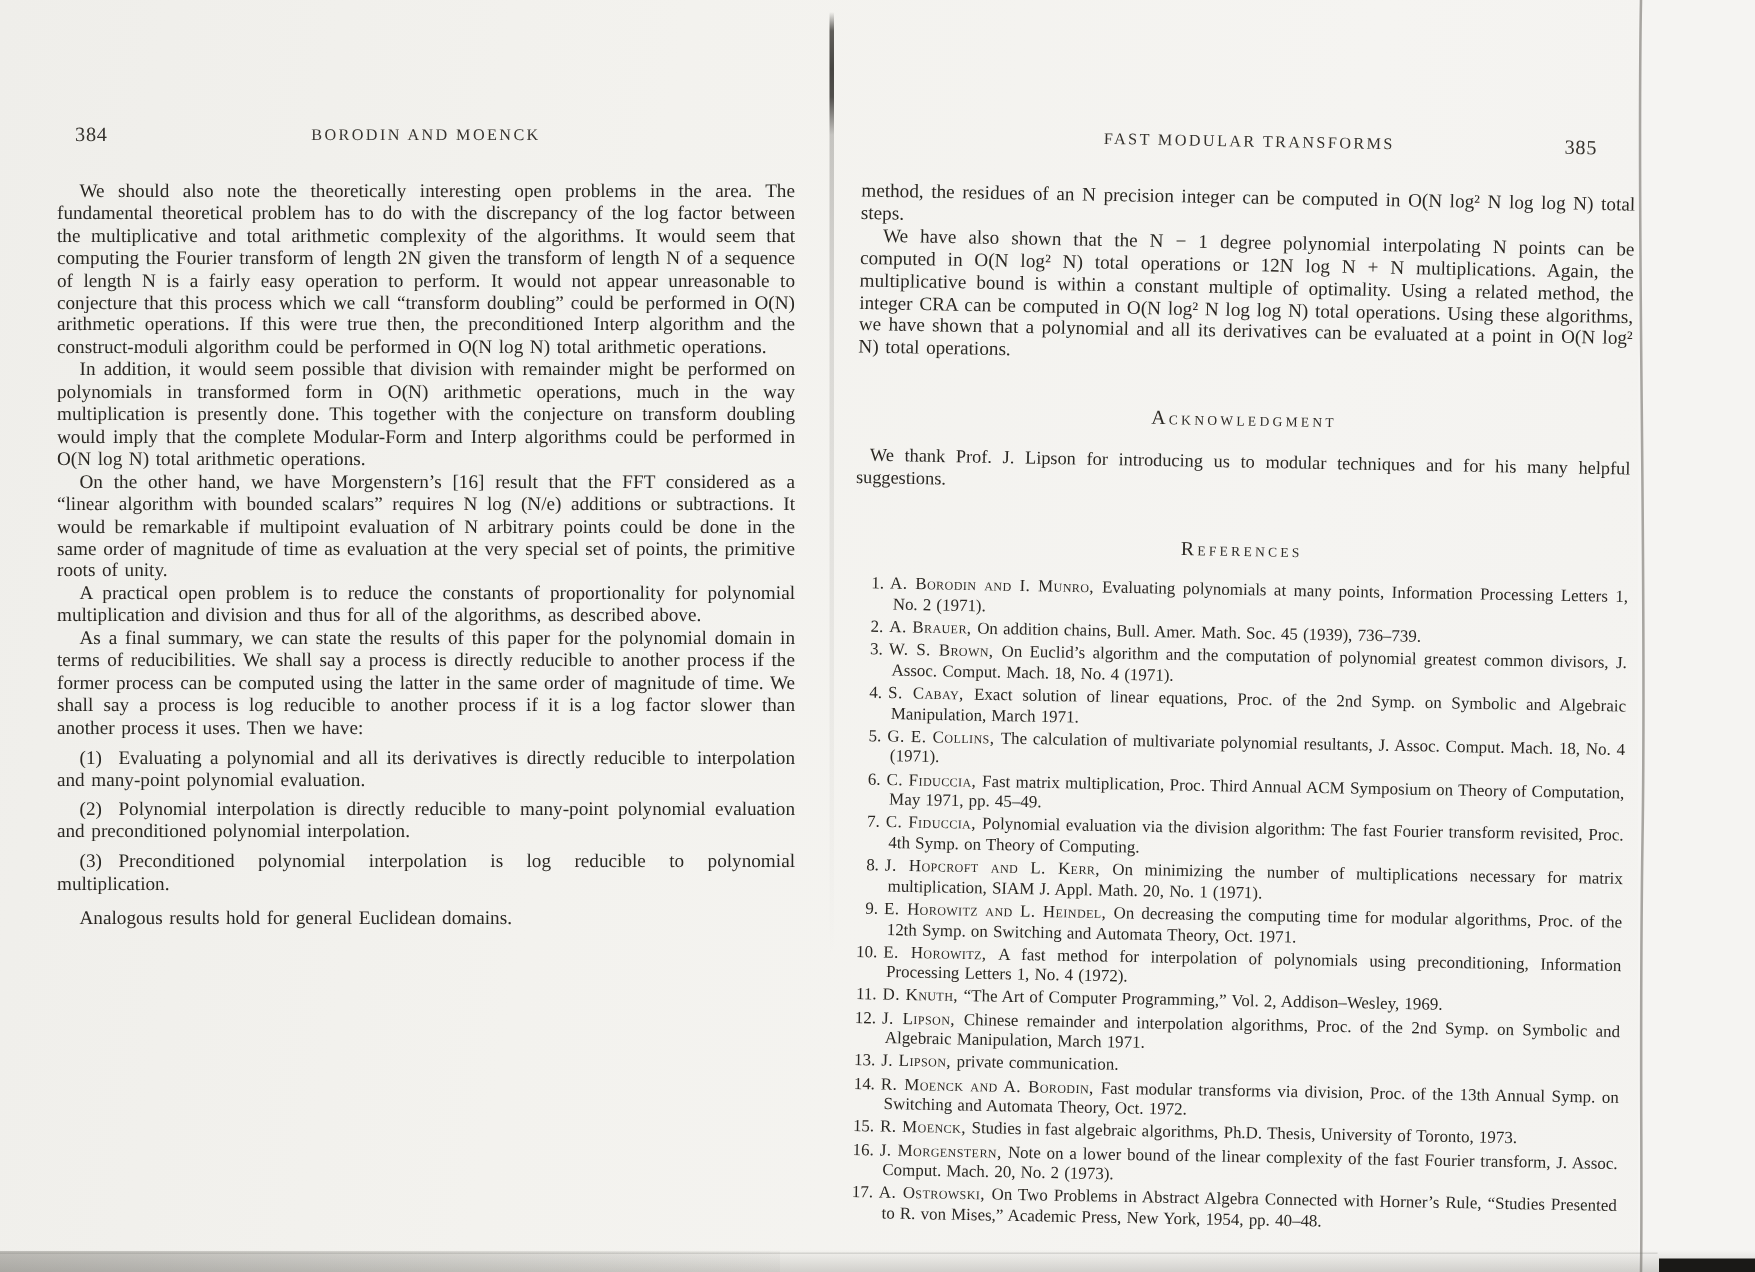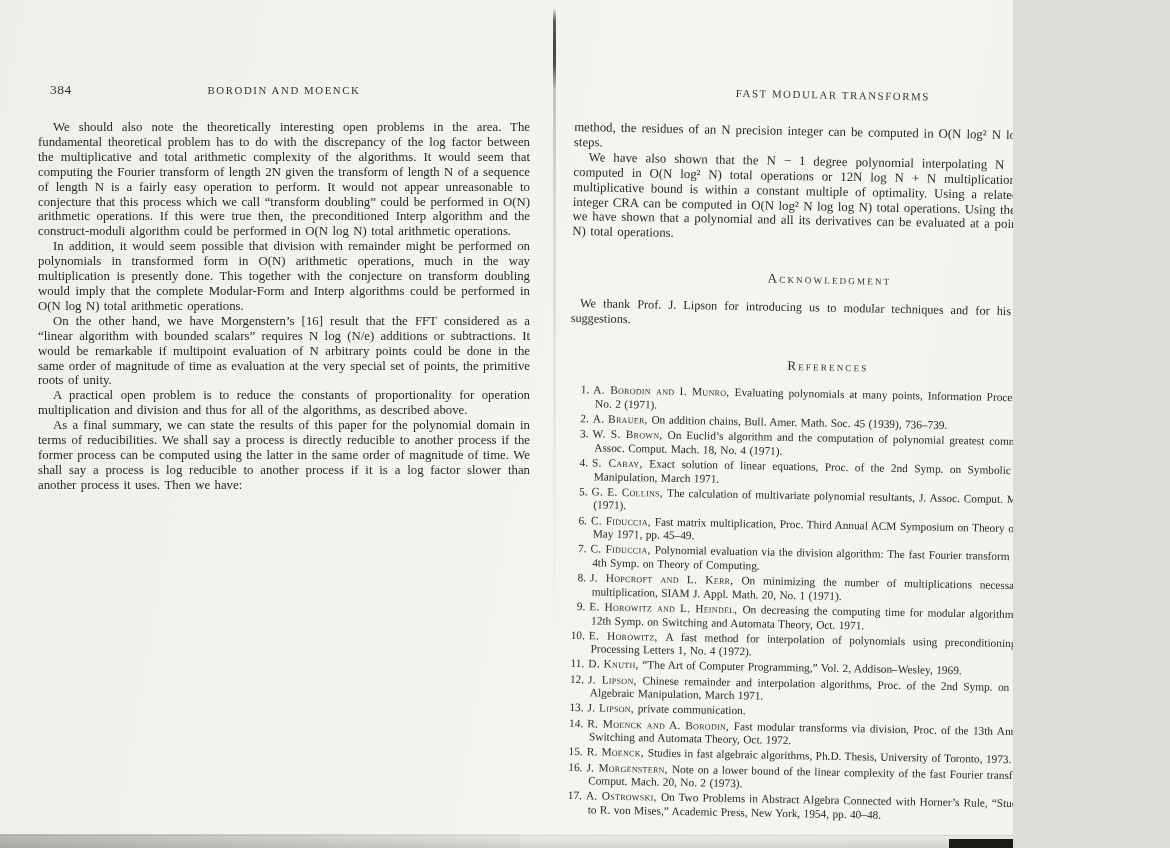--- a/index.html
+++ b/index.html
@@ -1,17 +1,17 @@
 <!DOCTYPE html>
 <html><head>
 <meta charset="utf-8">
 <style>
   html,body{margin:0;padding:0;background:#dddcd8;}
   .scan{
-    position:relative;width:1013px;height:848px;overflow:hidden;
+    position:relative;width:1170px;height:848px;overflow:hidden;
     background:linear-gradient(100deg,#efeeea 0%,#f3f2ee 35%,#f5f4f1 70%,#f3f2ef 100%);
     font-family:"Liberation Serif","DejaVu Serif",serif;color:#2b2823;
   }
   
   .page-left{position:absolute;left:38px;top:84px;width:492px;}
   .page-right{position:absolute;left:575px;top:84px;width:516px;
               transform:rotate(1.05deg);transform-origin:0 0;}
   
   .run-head{position:relative;height:22px;margin-bottom:14px;font-size:10.8px;
             letter-spacing:1.6px;text-align:center;color:#35322d;}
@@ -61,22 +61,26 @@
 
   <div class="page-left">
     <div class="run-head">
       <span class="pg-num left">384</span>
       <span>BORODIN AND MOENCK</span>
     </div>
     <div>
         <p class="para">We should also note the theoretically interesting open problems in the area. The fundamental theoretical problem has to do with the discrepancy of the log factor between the multiplicative and total arithmetic complexity of the algorithms. It would seem that computing the Fourier transform of length 2N given the transform of length N of a sequence of length N is a fairly easy operation to perform. It would not appear unreasonable to conjecture that this process which we call “transform doubling” could be performed in O(N) arithmetic operations. If this were true then, the preconditioned Interp algorithm and the construct-moduli algorithm could be performed in O(N log N) total arithmetic operations.</p>
         <p class="para">In addition, it would seem possible that division with remainder might be performed on polynomials in transformed form in O(N) arithmetic operations, much in the way multiplication is presently done. This together with the conjecture on transform doubling would imply that the complete Modular-Form and Interp algorithms could be performed in O(N log N) total arithmetic operations.</p>
         <p class="para">On the other hand, we have Morgenstern’s [16] result that the FFT considered as a “linear algorithm with bounded scalars” requires N log (N/e) additions or subtractions. It would be remarkable if multipoint evaluation of N arbitrary points could be done in the same order of magnitude of time as evaluation at the very special set of points, the primitive roots of unity.</p>
-        <p class="para">A practical open problem is to reduce the constants of proportionality for operation multiplication and division and thus for all of the algorithms, as described above.</p>
+        <p class="para">A practical open problem is to reduce the constants of proportionality for polynomial multiplication and division and thus for all of the algorithms, as described above.</p>
         <p class="para">As a final summary, we can state the results of this paper for the polynomial domain in terms of reducibilities. We shall say a process is directly reducible to another process if the former process can be computed using the latter in the same order of magnitude of time. We shall say a process is log reducible to another process if it is a log factor slower than another process it uses. Then we have:</p>
+        <p class="para list-item"><span class="li-num">(1)</span><span>Evaluating a polynomial and all its derivatives is directly reducible to interpolation and many-point polynomial evaluation.</span></p>
+        <p class="para list-item"><span class="li-num">(2)</span><span>Polynomial interpolation is directly reducible to many-point polynomial evaluation and preconditioned polynomial interpolation.</span></p>
+        <p class="para list-item"><span class="li-num">(3)</span><span>Preconditioned polynomial interpolation is log reducible to polynomial multiplication.</span></p>
+        <p class="para after-list">Analogous results hold for general Euclidean domains.</p>
       </div>
   </div>
 
   <div class="page-right">
     <div class="run-head">
       <span>FAST MODULAR TRANSFORMS</span>
       <span class="pg-num right">385</span>
     </div>
     <div>
         <p class="para noindent">method, the residues of an N precision integer can be computed in O(N log² N log log N) total steps.</p>

